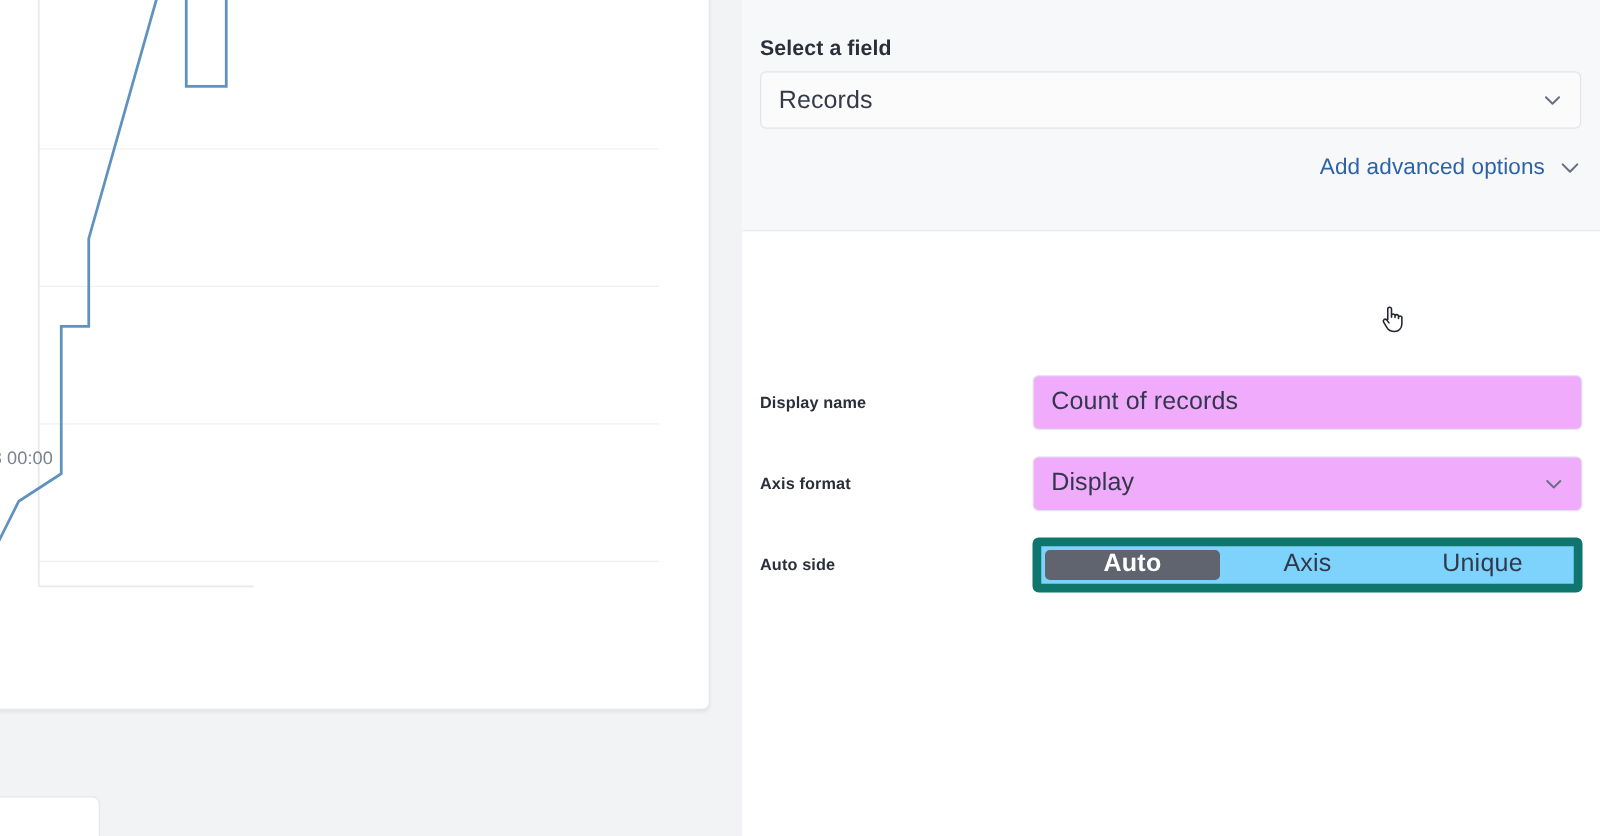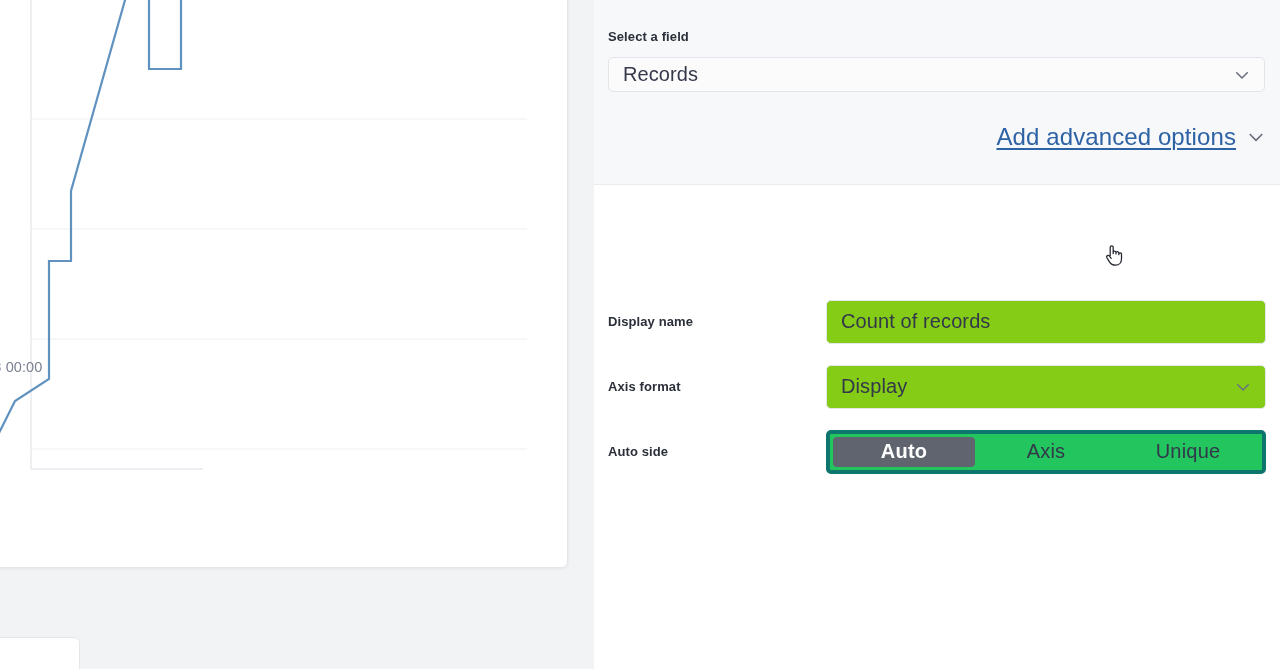--- a/index.html
+++ b/index.html
@@ -108,30 +108,30 @@
   #field-block {
     position: relative;
     height: 185px;
     background: #f7f8fa;
     border-bottom: 1px solid #e9ebef;
     padding: 0 14px;
   }
   #field-label {
     position: absolute;
     left: 14px; top: 29px;
-    font-size: 13px;
+    font-size: 17px;
     font-weight: 700;
     color: #2a2f3a;
     letter-spacing: .1px;
   }
   #field-select {
     position: absolute;
     left: 14px; top: 57px;
     width: 657px;
-    height: 35px;
+    height: 46px;
     background: #fbfbfc;
     border: 1px solid #e2e4e9;
     border-radius: 5px;
     display: flex;
     align-items: center;
     padding: 0 14px;
   }
   #field-select-value {
     font-size: 20px;
     color: #35394a;
@@ -145,23 +145,22 @@
   }
 
   #advanced-row {
     position: absolute;
     right: 14px; top: 123px;
     display: flex;
     align-items: center;
     gap: 10px;
   }
   #advanced-link {
-    font-size: 24px;
+    font-size: 18px;
     color: #2d62a5;
-    text-decoration: underline;
     text-underline-offset: 3px;
     letter-spacing: .1px;
     cursor: pointer;
   }
 
   
   #cursor {
     position: absolute;
     left: 1103px;
     top: 243px;
@@ -198,21 +197,21 @@
   }
   .help-icon {
     width: 14px; height: 14px;
     opacity: .55;
     flex: none;
   }
   .prop-control {
     position: relative;
     flex: 1;
     height: 44px;
-    background: #84cc16;
+    background: #f0abfc;
     border: 1px solid #e4e6eb;
     border-radius: 5px;
     display: flex;
     align-items: center;
     padding: 0 14px;
   }
   .prop-value {
     font-size: 20px;
     color: #33374a;
     letter-spacing: .1px;
@@ -222,22 +221,22 @@
     border-radius: 3px;
     margin-right: 14px;
     flex: none;
   }
 
   
   #axis-side-control {
     position: relative;
     flex: 1;
     height: 44px;
-    background: #22c55e;
-    border: 4px solid #0f766e;
+    background: #7dd3fc;
+    border: 7px solid #0f766e;
     border-radius: 5px;
     display: flex;
     align-items: center;
     padding: 3px;
     justify-content: center;
   }
   .seg {
     flex: 1;
     height: 100%;
     display: flex;

